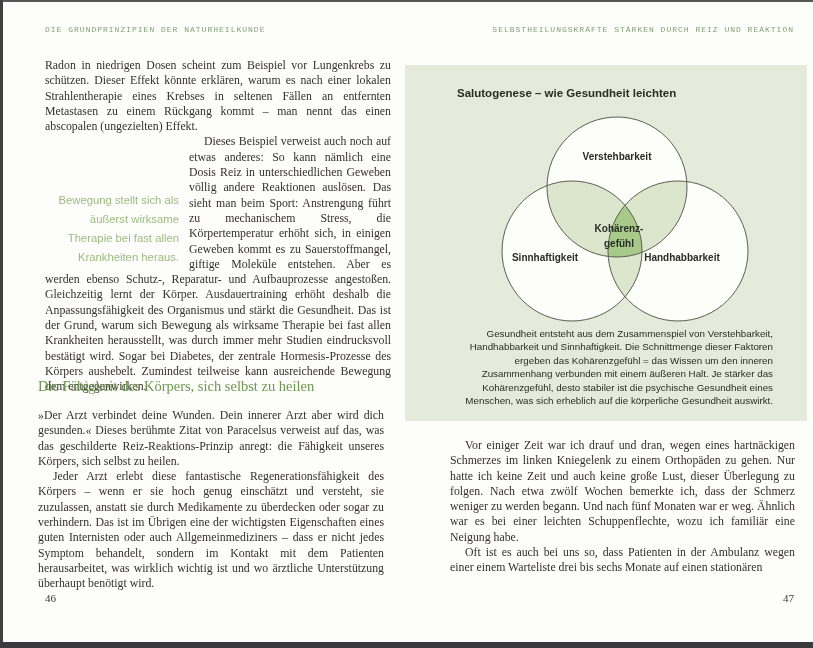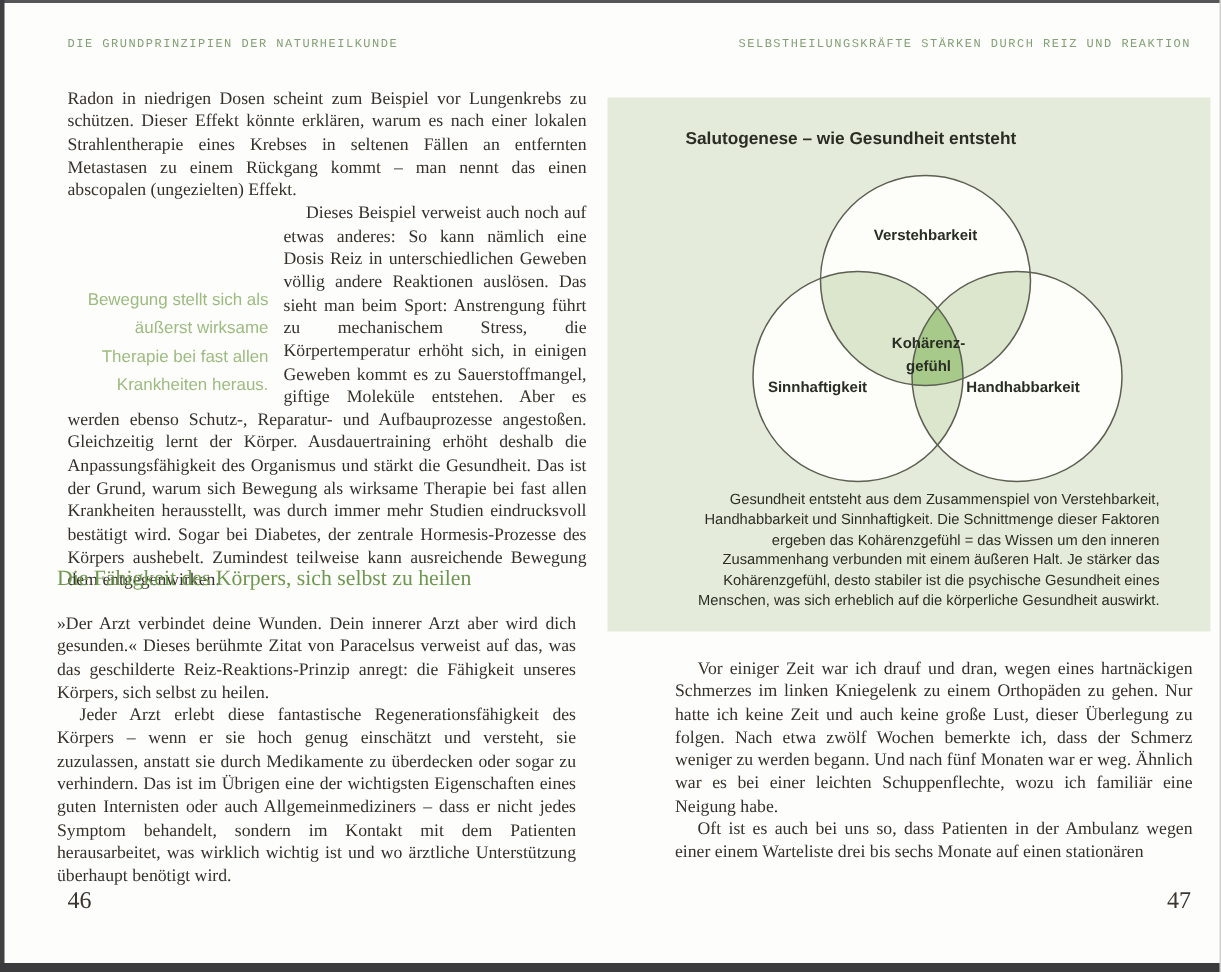--- a/index.html
+++ b/index.html
@@ -73,21 +73,21 @@
     text-anchor:middle;
   }
   .infobox-caption{
     position:absolute;left:52px;top:262px;width:316px;
     font-family:"Liberation Sans","DejaVu Sans",sans-serif;
     font-size:9.8px;line-height:13.4px;color:var(--box-text,#2e3126);
     text-align:right;
   }
 
   .pagenum{
-    position:absolute;top:592px;font-size:16px;color:#3a352f;
+    position:absolute;top:592px;font-size:11px;color:#3a352f;
   }
   .pagenum.pn-left{left:45px;}
   .pagenum.pn-right{right:20px;}
 </style>
 </head>
 <body>
 
 <div class="screen">
 
   <div class="edge edge-top"></div>
@@ -103,21 +103,21 @@
     <p class="bp indent"><span class="pullquote">Bewegung stellt sich als äußerst wirksame Therapie bei fast allen Krankheiten heraus.</span><span>Dieses Beispiel verweist auch noch auf etwas anderes: So kann nämlich eine Dosis Reiz in unterschiedlichen Geweben völlig andere Reaktionen auslösen. Das sieht man beim Sport: Anstrengung führt zu mechanischem Stress, die Körpertemperatur erhöht sich, in einigen Geweben kommt es zu Sauerstoffmangel, giftige Moleküle entstehen. Aber es werden ebenso Schutz-, Reparatur- und Aufbauprozesse angestoßen. Gleichzeitig lernt der Körper. Ausdauertraining erhöht deshalb die Anpassungsfähigkeit des Organismus und stärkt die Gesundheit. Das ist der Grund, warum sich Bewegung als wirksame Therapie bei fast allen Krankheiten herausstellt, was durch immer mehr Studien eindrucksvoll bestätigt wird. Sogar bei Diabetes, der zentrale Hormesis-Prozesse des Körpers aushebelt. Zumindest teilweise kann ausreichende Bewegung dem entgegenwirken.</span></p>
   </div>
 
   <div class="textcol col-left-lower">
     <h2 class="section-heading">Die Fähigkeit des Körpers, sich selbst zu heilen</h2>
     <p class="bp">»Der Arzt verbindet deine Wunden. Dein innerer Arzt aber wird dich gesunden.« Dieses berühmte Zitat von Paracelsus verweist auf das, was das geschilderte Reiz-Reaktions-Prinzip anregt: die Fähigkeit unseres Körpers, sich selbst zu heilen.</p>
     <p class="bp indent">Jeder Arzt erlebt diese fantastische Regenerationsfähigkeit des Körpers – wenn er sie hoch genug einschätzt und versteht, sie zuzulassen, anstatt sie durch Medikamente zu überdecken oder sogar zu verhindern. Das ist im Übrigen eine der wichtigsten Eigenschaften eines guten Internisten oder auch Allgemeinmediziners – dass er nicht jedes Symptom behandelt, sondern im Kontakt mit dem Patienten herausarbeitet, was wirklich wichtig ist und wo ärztliche Unterstützung überhaupt benötigt wird.</p>
   </div>
 
   <div class="infobox">
-    <div class="infobox-title">Salutogenese – wie Gesundheit entsteht</div>
+    <div class="infobox-title">Salutogenese – wie Gesundheit leichten</div>
 
     <svg class="venn" width="402" height="262" viewBox="0 0 402 262" xmlns="http://www.w3.org/2000/svg">
       <defs>
         <clipPath id="clipT">
             <circle cx="212" cy="122" r="70"></circle>
           </clipPath>
         <clipPath id="clipL">
             <circle cx="167" cy="186" r="70"></circle>
           </clipPath>
       </defs>

